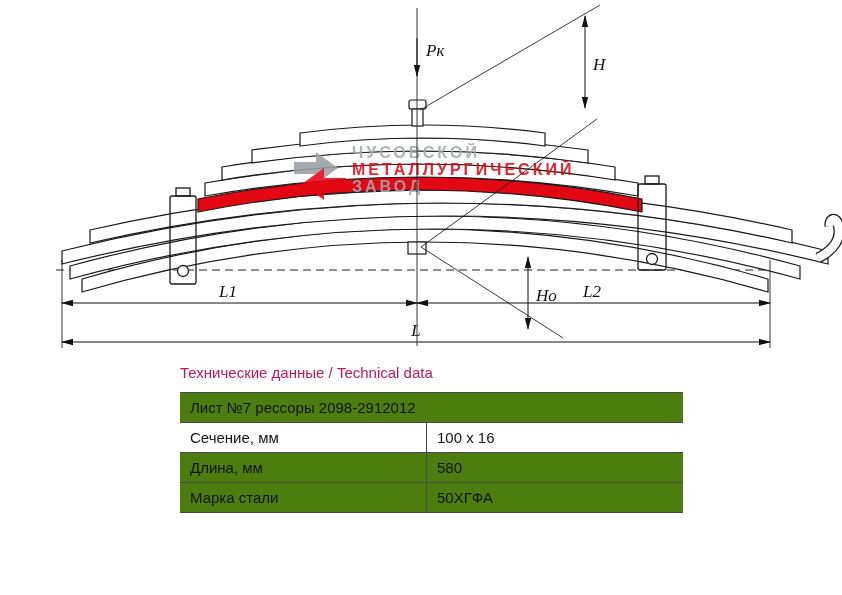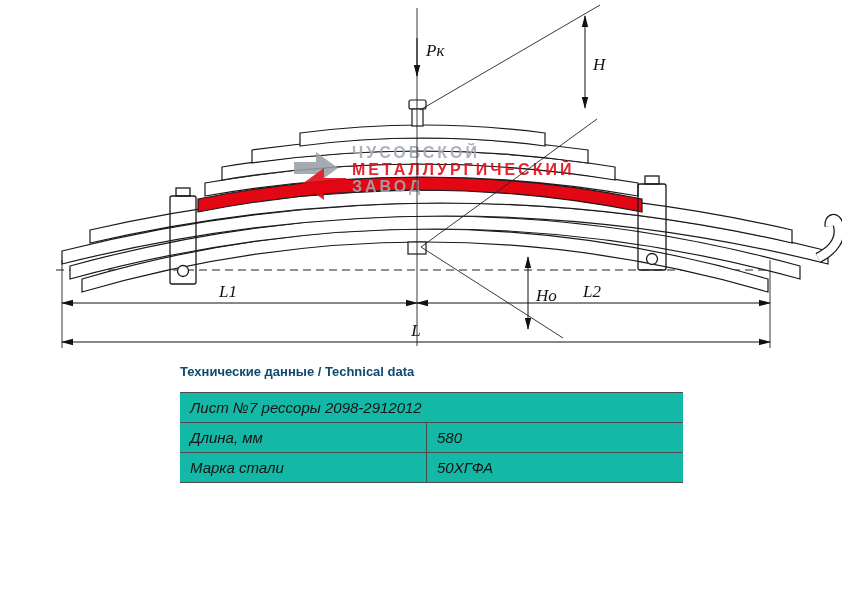--- a/index.html
+++ b/index.html
@@ -4,30 +4,30 @@
 <style>
   html,body{margin:0;padding:0;}
   body{
     width:842px;height:595px;background:#ffffff;position:relative;overflow:hidden;
     font-family:"Liberation Sans", sans-serif;
   }
   .drawing{position:absolute;left:0;top:0;}
   .dim-label{font-family:"Liberation Serif", serif;font-style:italic;font-size:17px;fill:#111;}
   .wm-text{font-family:"Liberation Sans", sans-serif;font-weight:bold;letter-spacing:3px;font-size:16px;}
   .tech-title{
-    position:absolute;left:180px;top:364px;color:#0c4a6e;
-    font-weight:bold;font-size:13px;
+    position:absolute;left:180px;top:364px;color:#be185d;
+    font-weight:normal;font-size:15px;
   }
   table.tbl{
     position:absolute;left:180px;top:392px;border-collapse:collapse;
     font-size:15px;color:#141414;table-layout:fixed;
   }
   table.tbl td{height:29px;padding:0 6px 0 10px;border-bottom:1px solid #4a4a4a;vertical-align:middle;}
   table.tbl tr:first-child td{border-top:1px solid #4a4a4a;}
-  table.tbl tr.g{background:#14b8a6;font-style:italic;}
+  table.tbl tr.g{background:#4d7c0f;}
   td.lbl{width:230px;}
   td.val{width:240px;border-left:1px solid #4a4a4a;}
 </style>
 </head>
 <body>
 
 <svg class="drawing" width="842" height="362" viewBox="0 0 842 362" xmlns="http://www.w3.org/2000/svg">
   <defs>
     <marker id="da" markerWidth="12" markerHeight="8" refX="11" refY="4" orient="auto-start-reverse" markerUnits="userSpaceOnUse">
       <path d="M0,0.8 L12,4 L0,7.2 Z" fill="#111"></path>
@@ -100,20 +100,24 @@
   <text class="dim-label" x="416" y="336" text-anchor="middle">L</text>
 </svg>
 
 <div class="tech-title">Технические данные / Technical data</div>
 
 <table class="tbl">
   <tbody>
     <tr class="g">
       <td colspan="2">Лист №7 рессоры 2098-2912012</td>
     </tr>
+    <tr>
+      <td class="lbl">Сечение, мм</td>
+      <td class="val">100 x 16</td>
+    </tr>
     <tr class="g">
       <td class="lbl">Длина, мм</td>
       <td class="val">580</td>
     </tr>
     <tr class="g">
       <td class="lbl">Марка стали</td>
       <td class="val">50ХГФА</td>
     </tr>
   </tbody>
 </table>

